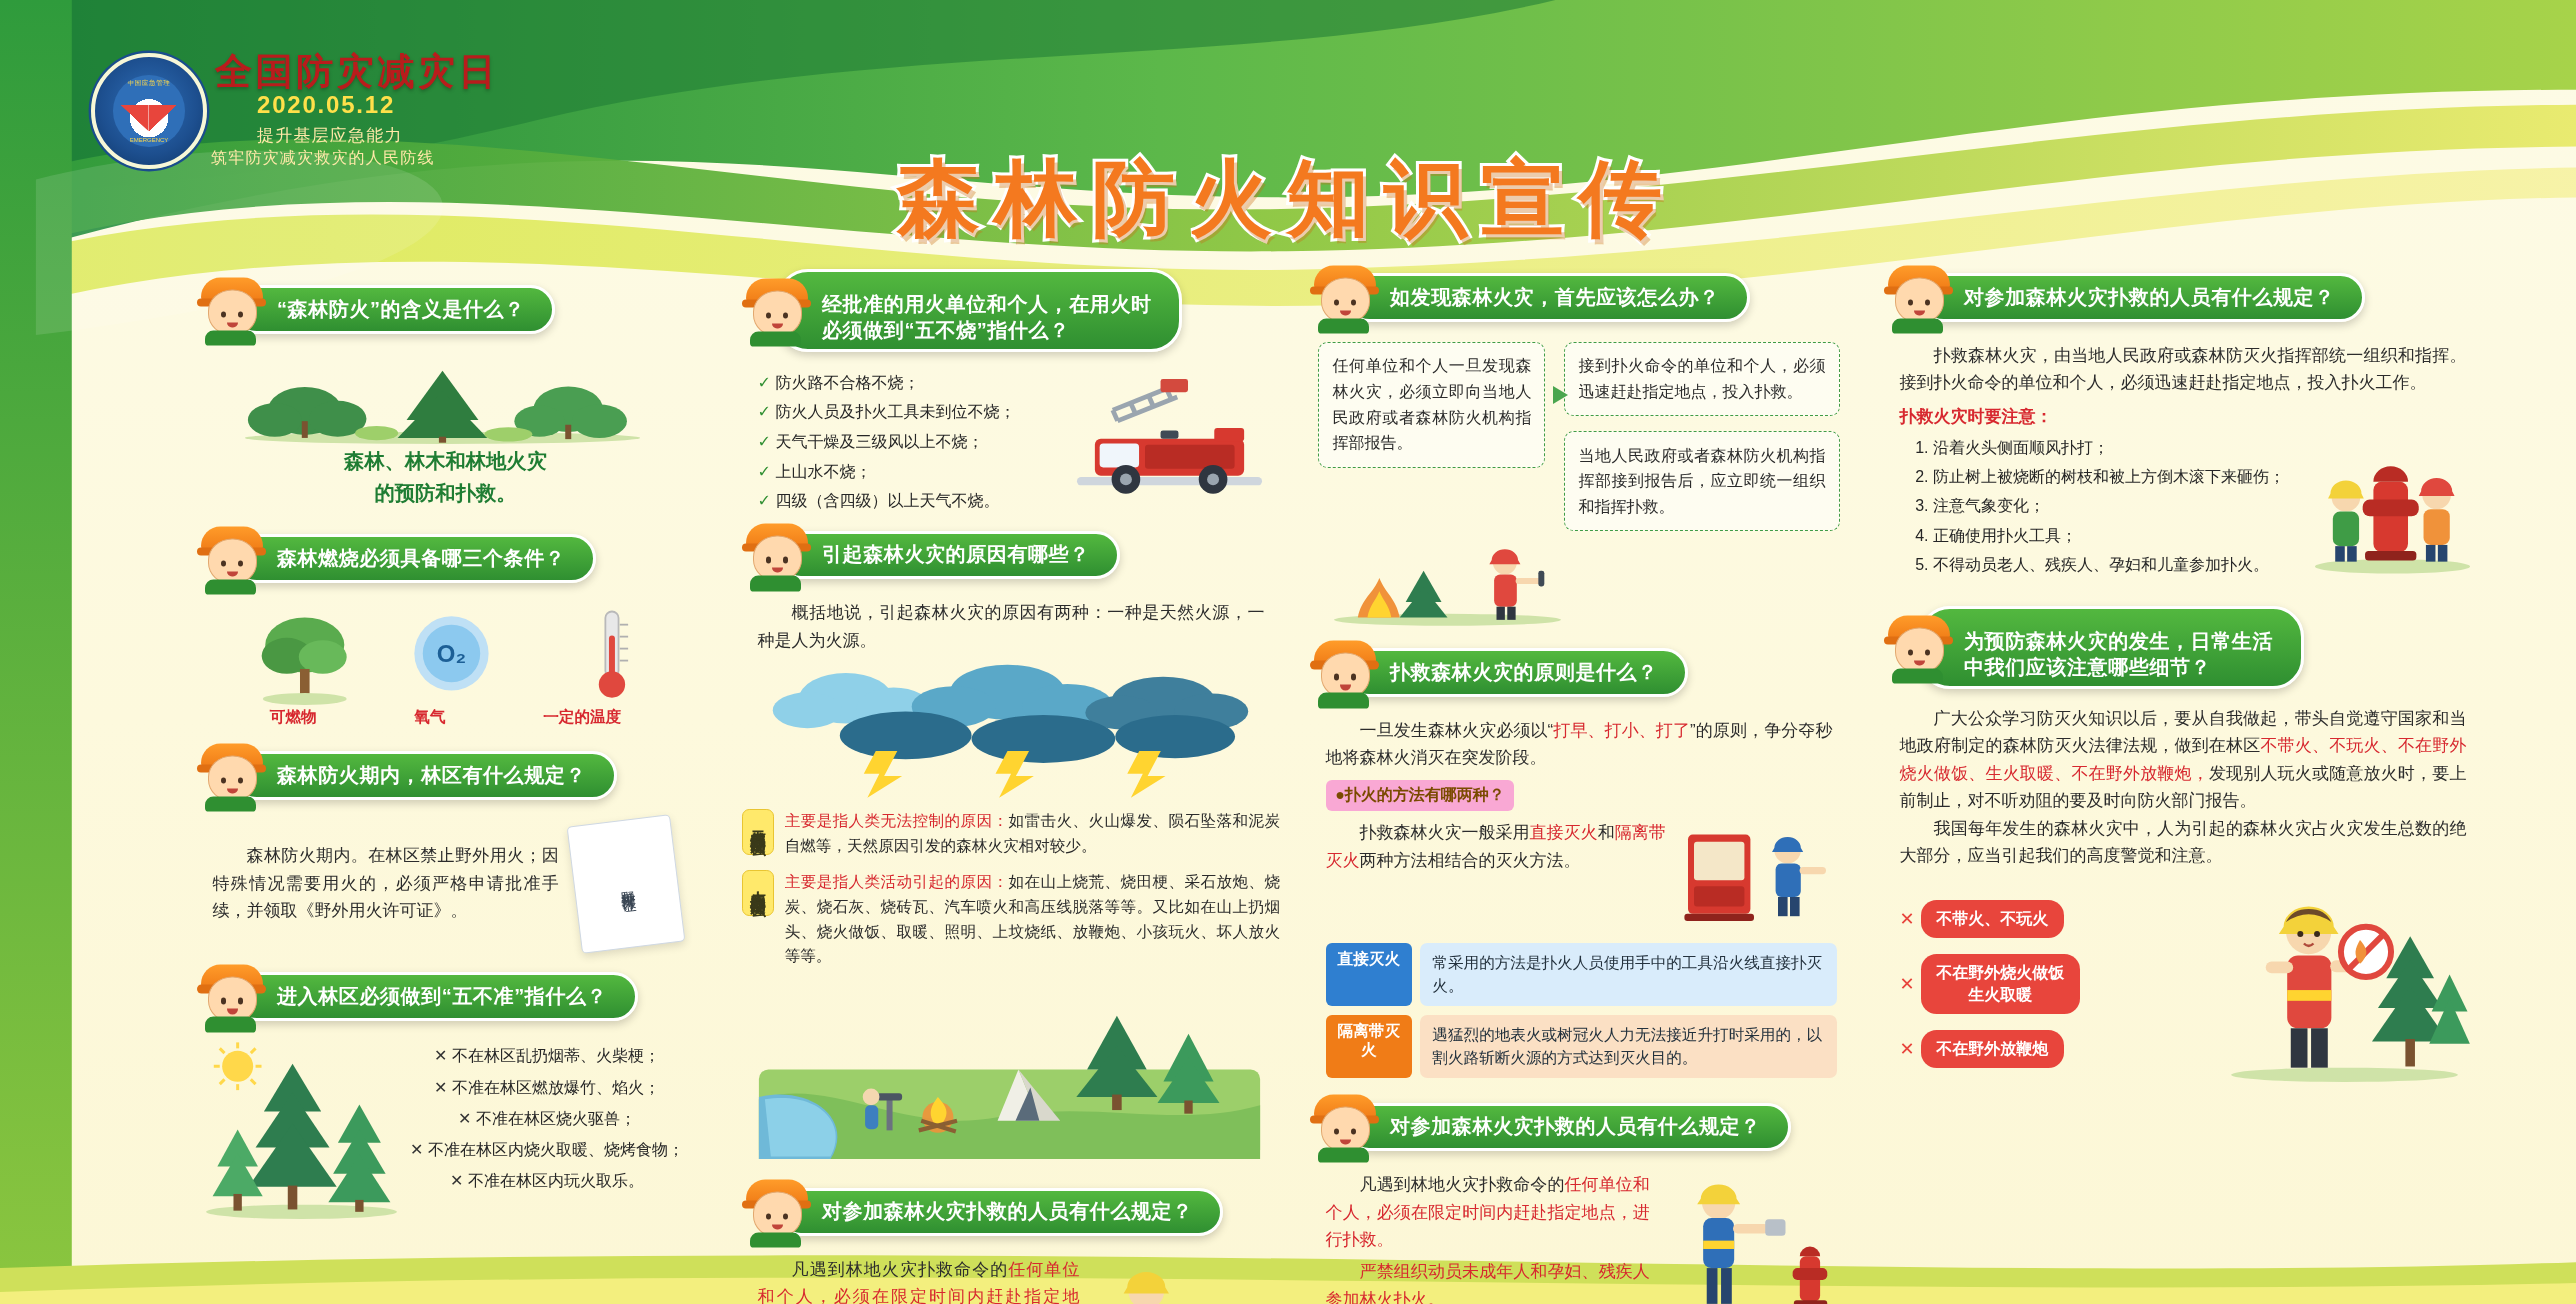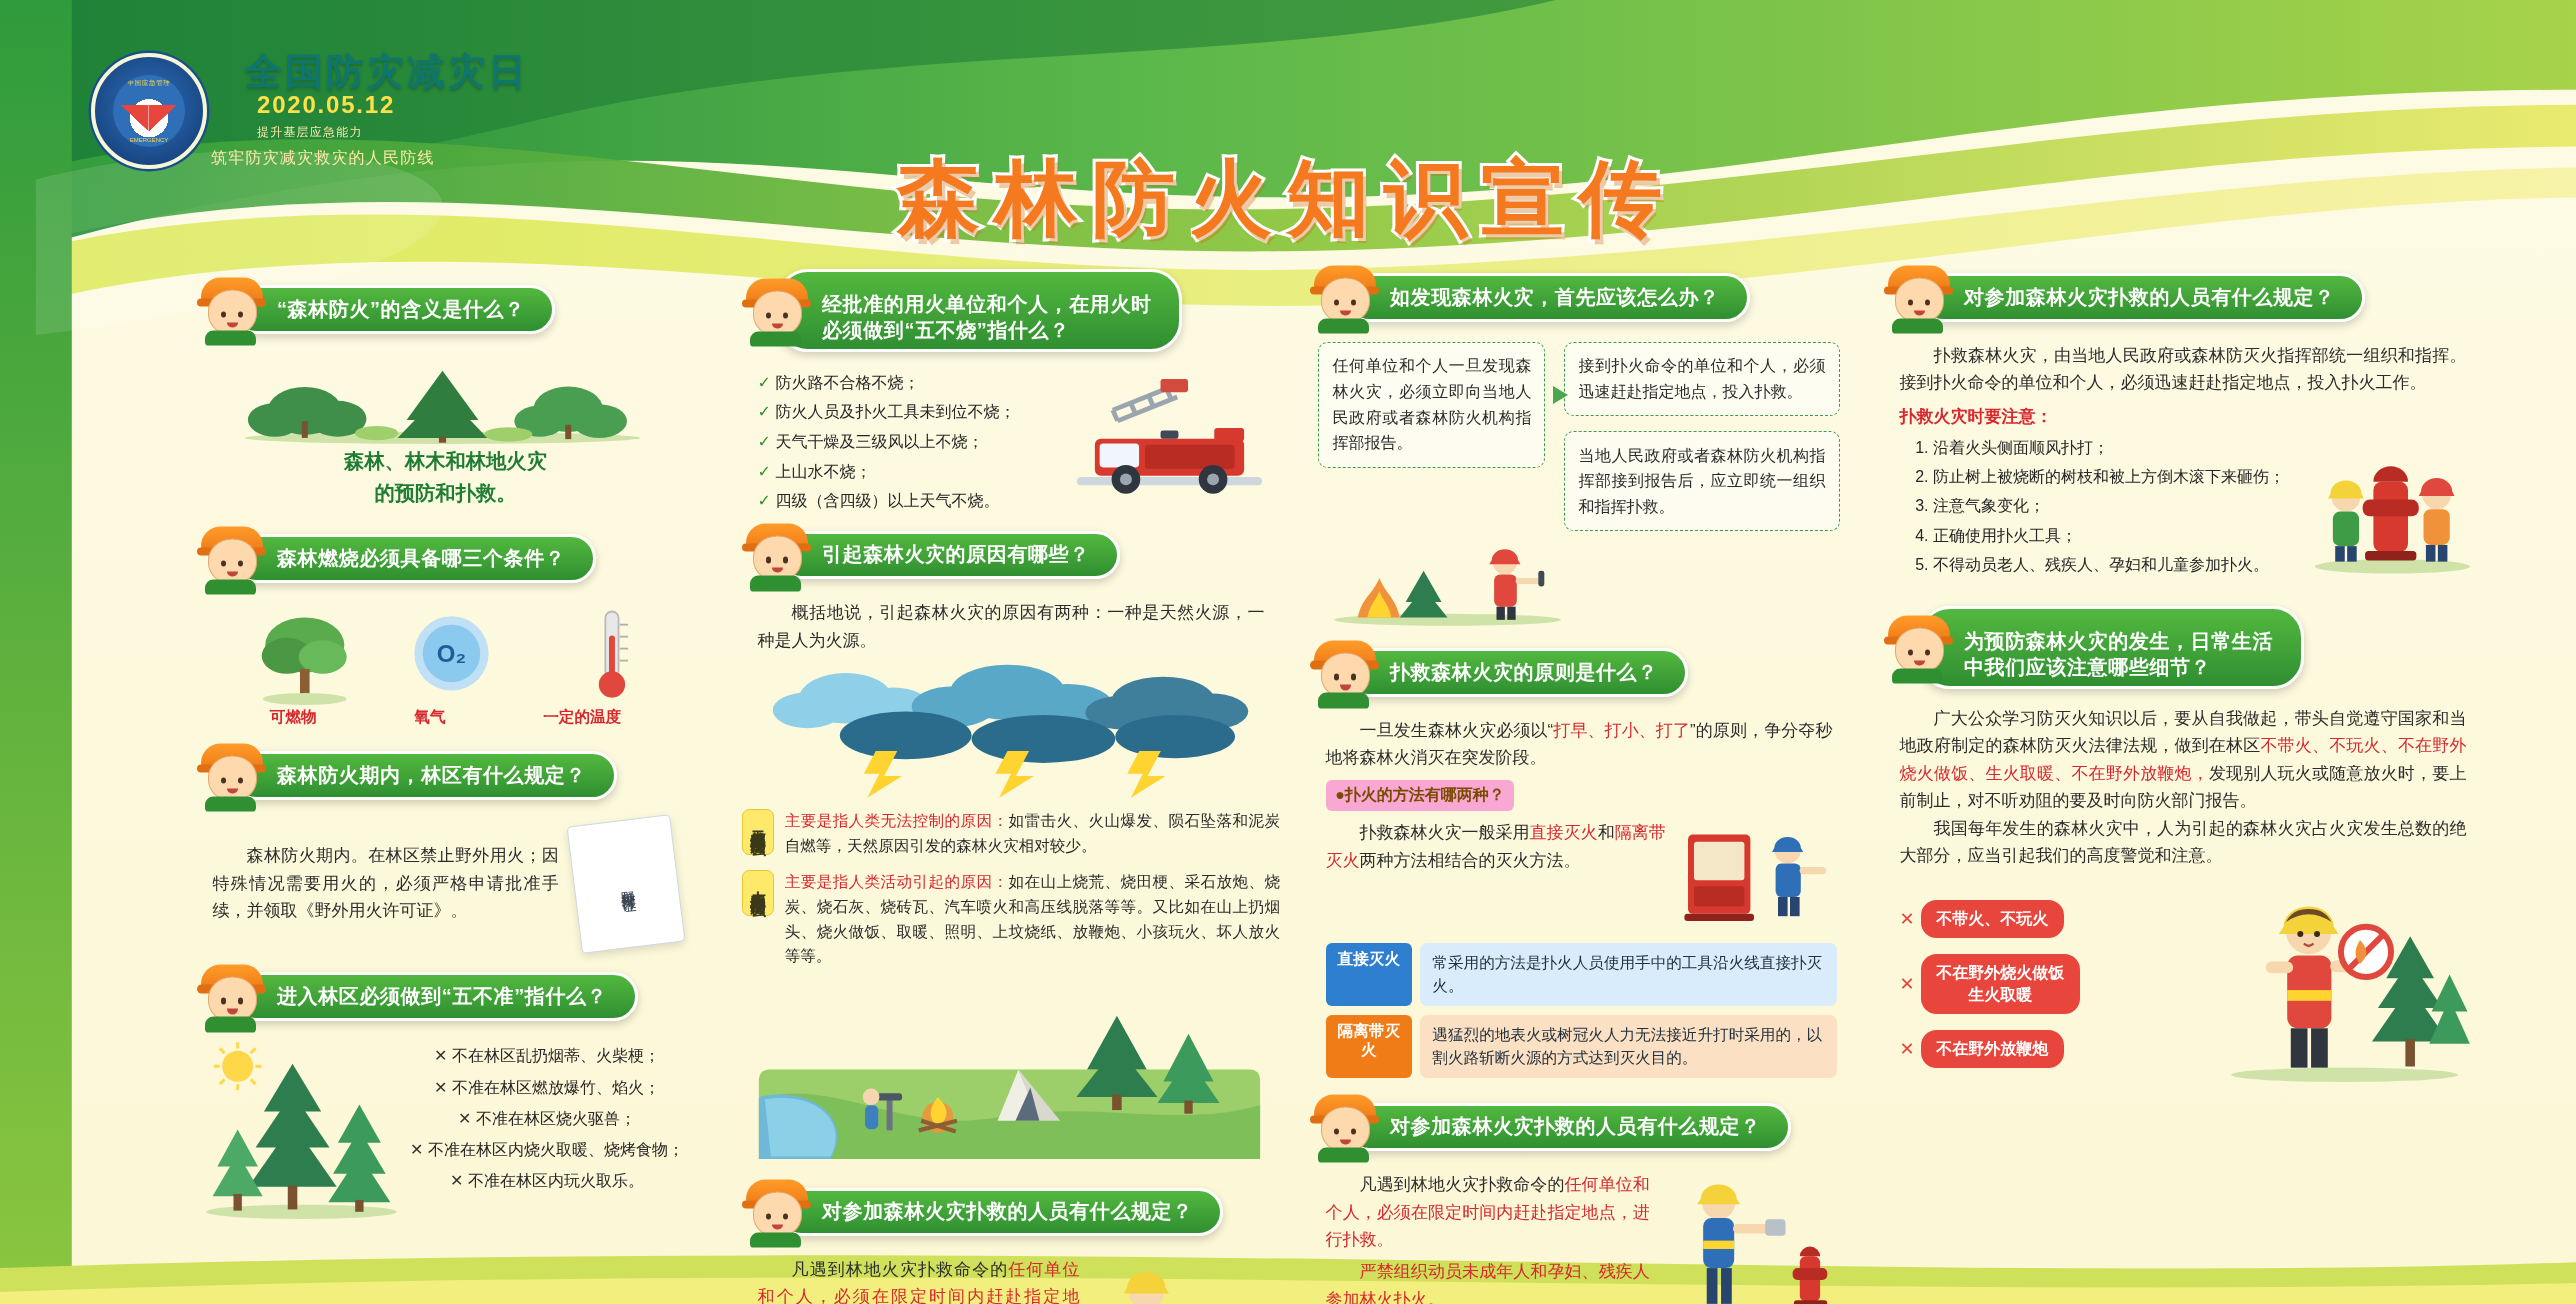--- a/index.html
+++ b/index.html
@@ -29,29 +29,28 @@
   .emblem .mtn{
     position:absolute;left:8.4px;bottom:15.6px;width:55px;height:26px;
     background:
       linear-gradient(to top right,transparent 49%,#e8453c 50%) no-repeat 0 0/27.5px 26px,
       linear-gradient(to top left,transparent 49%,#e8453c 50%) no-repeat 27.5px 0/27.5px 26px;
   }
   .emblem .txt{position:absolute;left:0;right:0;top:3.6px;text-align:center;font-size:6.6px;color:#ffd94a;letter-spacing:0.6px;}
   .emblem .txt2{position:absolute;left:0;right:0;bottom:3.6px;text-align:center;font-size:6px;color:#ffd94a;}
   .hdr-title{
     position:absolute;left:215px;top:47px;
-    font-size:37px;font-weight:bold;color:#0f766e;letter-spacing:3.6px;
+    font-size:37px;font-weight:bold;color:#b91c1c;letter-spacing:3.6px;
     text-shadow:0 1.8px 3.6px rgba(0,0,0,.25);
-    margin-left:30px;
   }
   .hdr-date{
     position:absolute;left:257px;top:91px;
     font-size:24px;font-weight:bold;color:#ffe04a;letter-spacing:1.8px;
   }
-  .hdr-sub1{position:absolute;left:257px;top:124px;font-size:12px;color:#ffe9a8;letter-spacing:1.2px;}
+  .hdr-sub1{position:absolute;left:257px;top:124px;font-size:17px;color:#ffe9a8;letter-spacing:1.2px;}
   .hdr-sub2{position:absolute;left:211px;top:148px;font-size:16px;color:#ffe9a8;letter-spacing:1.2px;}
   .main-title{
     position:absolute;left:718px;top:144px;width:1137px;text-align:center;
     font-size:83px;font-weight:bold;letter-spacing:14.4px;
     color:#f4791f;
     -webkit-text-stroke:6px #ffffff;
     paint-order:stroke fill;
     text-shadow:3.6px 4.8px 0 rgba(200,110,20,.35);
   }
   

